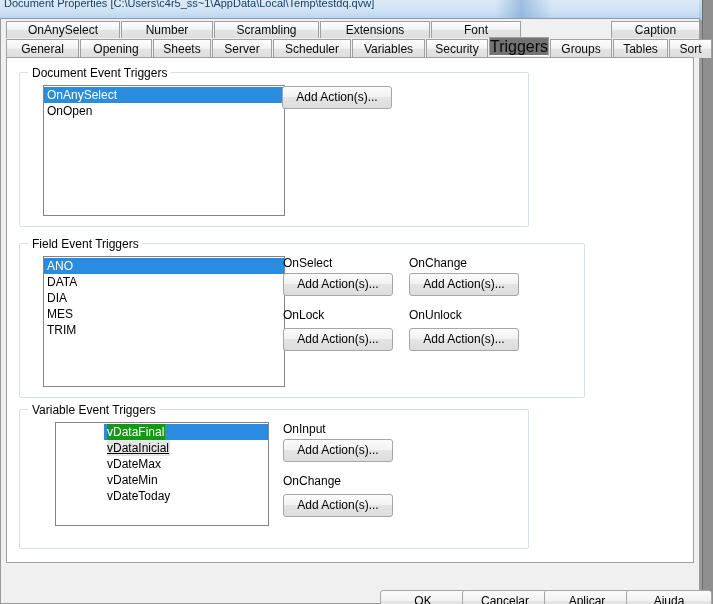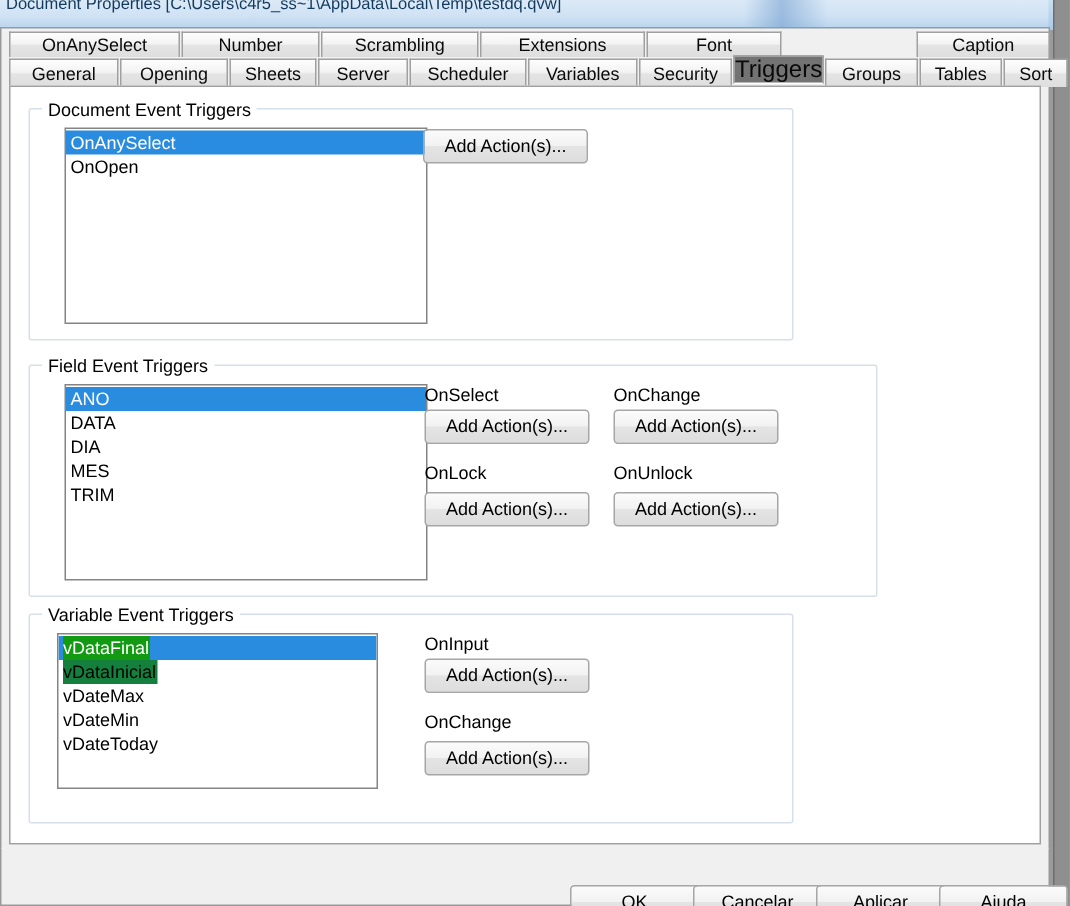--- a/index.html
+++ b/index.html
@@ -168,21 +168,21 @@
     background: #2a8cdf;
     color: #ffffff;
   }
   .listitem .hl {
     padding: 0 1px 0 0;
     display: inline-block;
     height: 16px;
     line-height: 16px;
   }
   .listitem .hl.green { background: #139a13; color: #ffffff; }
-  .listitem .hl.yellow { background: #15803d; color: #000000; }
+  .listitem .hl.yellow { background: #e5e5e5; color: #000000; text-decoration: underline; }
 
   
   .btn {
     position: absolute;
     background: linear-gradient(to bottom,#fbfbfb 0%,#f2f2f2 48%,#e4e4e4 50%,#dddddd 100%);
     border: 1px solid #a6a6a6;
     border-radius: 3px;
     box-sizing: border-box;
     text-align: center;
     font-size: 12px;
@@ -292,21 +292,21 @@
         <div class="evlabel" style="left:263px; top:64px;">OnLock</div>
         <div class="btn" style="left:263px; top:84px; width:110px;">Add Action(s)...</div>
 
         <div class="evlabel" style="left:389px; top:64px;">OnUnlock</div>
         <div class="btn" style="left:389px; top:84px; width:110px;">Add Action(s)...</div>
       </div>
 
       <div class="groupbox" style="left:12px; top:351px; width:510px; height:140px;">
         <div class="group-title">Variable Event Triggers</div>
 
-        <div class="listbox" id="var-listbox" style="left:5px; top:12px; width:214px; height:104px;">
+        <div class="listbox" id="var-listbox" style="left:22px; top:12px; width:214px; height:104px;padding-left:48px;">
             <div class="listitem selected"><span class="hl green">vDataFinal</span></div>
             <div class="listitem"><span class="hl yellow">vDataInicial</span></div>
             <div class="listitem">vDateMax</div>
             <div class="listitem">vDateMin</div>
             <div class="listitem">vDateToday</div>
           </div>
 
         <div class="evlabel" style="left:263px; top:12px;">OnInput</div>
         <div class="btn" style="left:263px; top:29px; width:110px;">Add Action(s)...</div>
 

